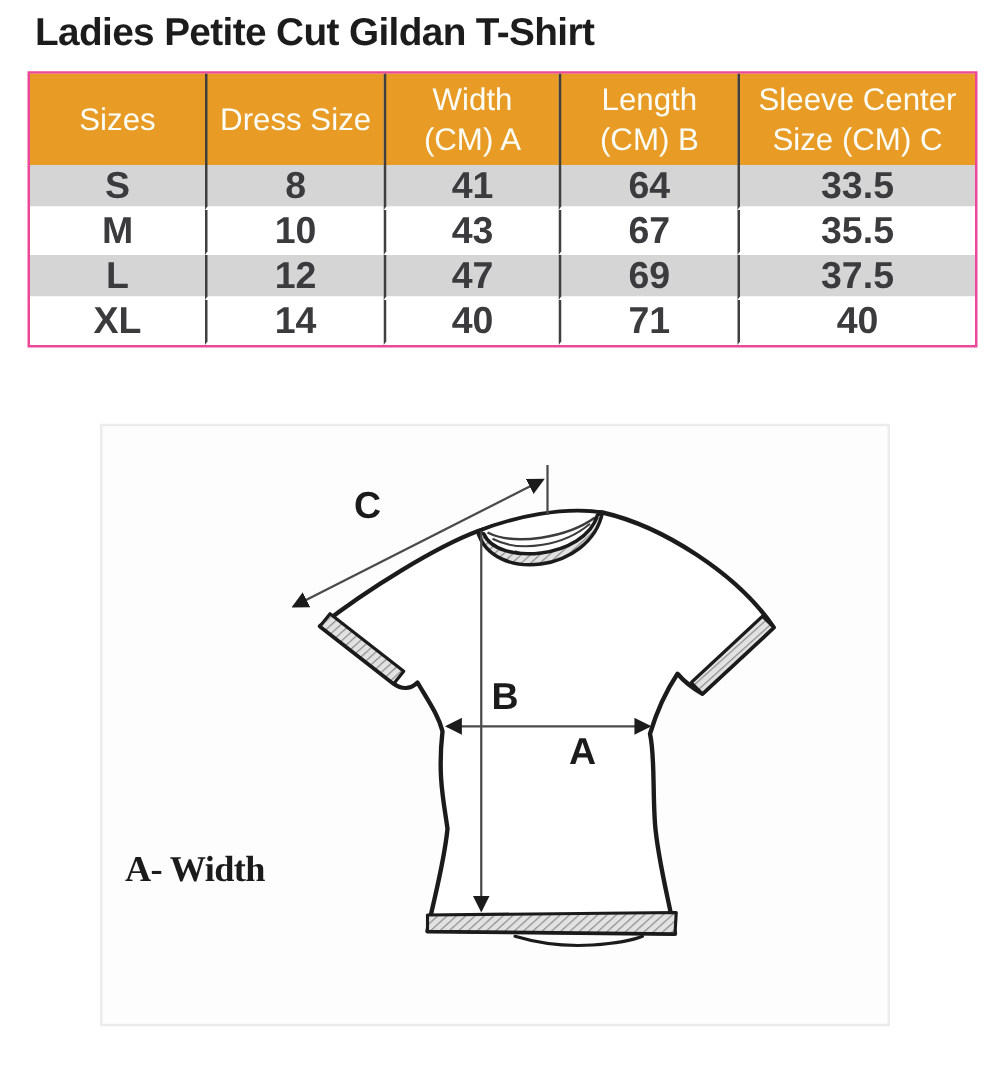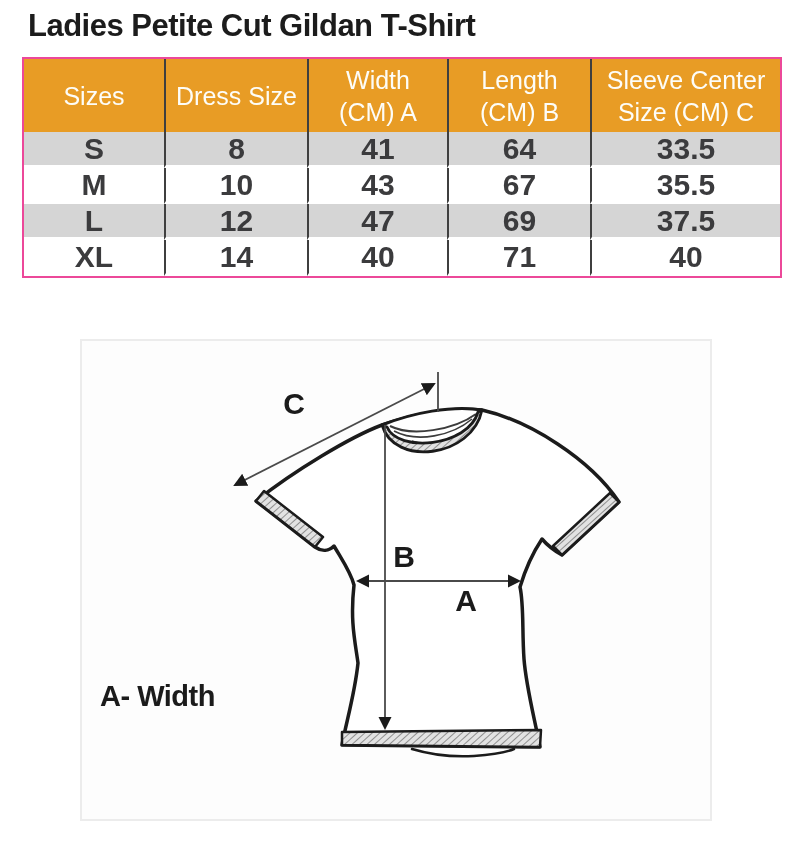--- a/index.html
+++ b/index.html
@@ -35,21 +35,21 @@
   tbody tr:nth-child(even) td{background:#ffffff;}
   .diagram-box{
     position:absolute;left:80px;top:339px;width:628px;height:478px;
     border:2px solid #ececec;background:#fdfdfd;
   }
   .diagram-box svg{position:absolute;left:0;top:0;}
   .legend{
     position:absolute;left:18px;top:334px;
     font-size:29px;font-weight:700;color:#1b1b1b;letter-spacing:-0.5px;
   }
-  .legend div{line-height:43px;white-space:nowrap;}
+  .legend div{line-height:43px;white-space:nowrap;font-family:Liberation Serif, serif;}
   .svg-label{
     font-family:"Liberation Sans", sans-serif;font-size:30px;font-weight:700;fill:#1b1b1b;
   }
 </style>
 </head>
 <body>
 
 <div class="page">
 
   <h1 class="title">Ladies Petite Cut Gildan T-Shirt</h1>

